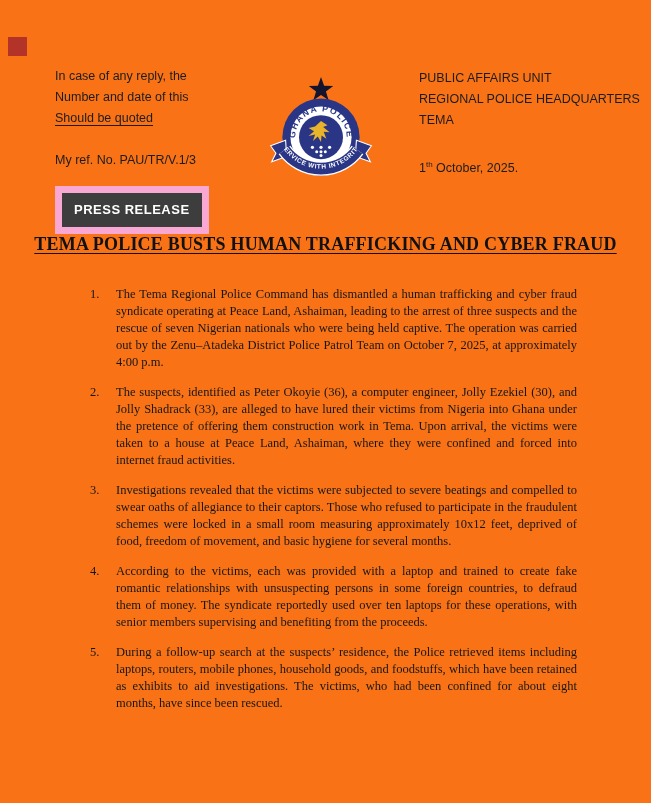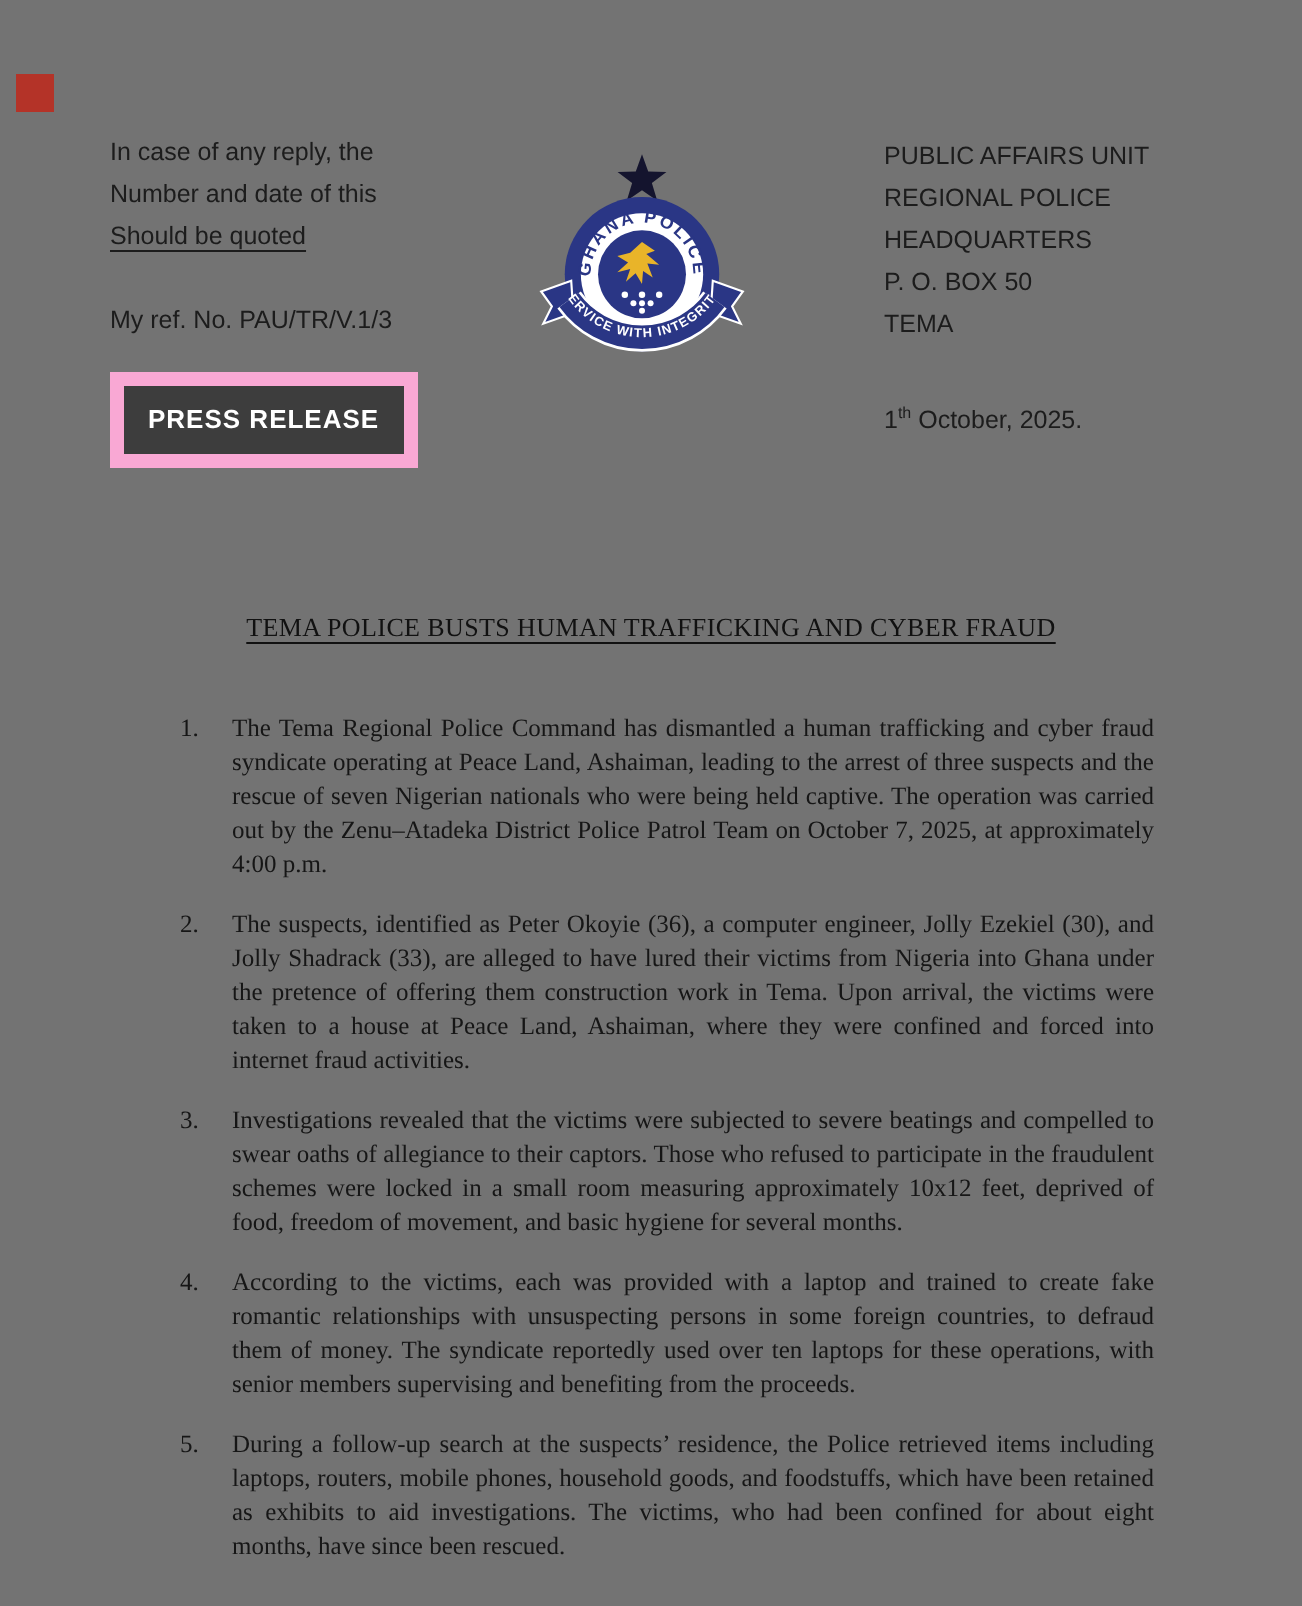--- a/index.html
+++ b/index.html
@@ -1,19 +1,19 @@
 <!DOCTYPE html>
 <html><head>
 <meta charset="utf-8">
 <style>
   html,body{margin:0;padding:0;background:#ffffff;}
   .page{
     position:relative;
     width:651px;height:803px;
-    background:#737373;
+    background:#f97316;
     font-family:"Liberation Sans",sans-serif;
     color:#1f1f1f;
     overflow:hidden;
   }
   .corner-marker{
     position:absolute;left:8px;top:37px;width:19px;height:19px;
     background:#b43328;
   }
   .header{
     display:flex;
@@ -27,29 +27,28 @@
     display:inline-block;
     background:#3d3d3d;
     border:7px solid #f9a8d4;
     color:#ffffff;
     font-weight:bold;
     font-size:13px;
     letter-spacing:0.5px;
     padding:6px 12px 7px 12px;
   }
   .header-logo{width:115px;flex:none;padding-top:10px;}
-  .header-right{margin-left:60px;padding-top:2px;font-size:12.5px;line-height:21px;color:#1c1c1c;}
+  .header-right{margin-left:37px;padding-top:2px;font-size:12.5px;line-height:21px;color:#1c1c1c;}
   .date-line{margin-top:27px;}
   .date-line sup{font-size:8px;line-height:0;}
   .title{
-    margin-top:70px;
     text-align:center;
     font-family:"Liberation Serif",serif;
-    font-weight:normal;
-    font-size:13px;
+    font-weight:bold;
+    font-size:18px;
     line-height:20px;
     color:#111111;
     letter-spacing:0.2px;
   }
   .title .u{text-decoration:underline;text-underline-offset:3px;}
   .paras{
     margin:32px 74px 0 90px;
     font-family:"Liberation Serif",serif;
     font-size:12.5px;
     line-height:17px;
@@ -119,21 +118,20 @@
           <text font-family="Liberation Sans, sans-serif" font-size="6" font-weight="bold" fill="#ffffff" letter-spacing="0.6">
             <textPath href="#arcRibbon" startOffset="50%" text-anchor="middle">SERVICE  WITH  INTEGRITY</textPath>
           </text>
         </g>
       </svg>
     </div>
 
     <div class="header-right">
       <div>PUBLIC AFFAIRS UNIT</div>
       <div>REGIONAL POLICE HEADQUARTERS</div>
-      <div>P. O. BOX 50</div>
       <div>TEMA</div>
       <div class="date-line"><span>1</span><sup>th</sup><span> October, 2025.</span></div>
     </div>
 
   </div>
 
   <div class="title">
     <div><span class="u">TEMA POLICE BUSTS HUMAN TRAFFICKING AND CYBER FRAUD</span></div>
   </div>
 

